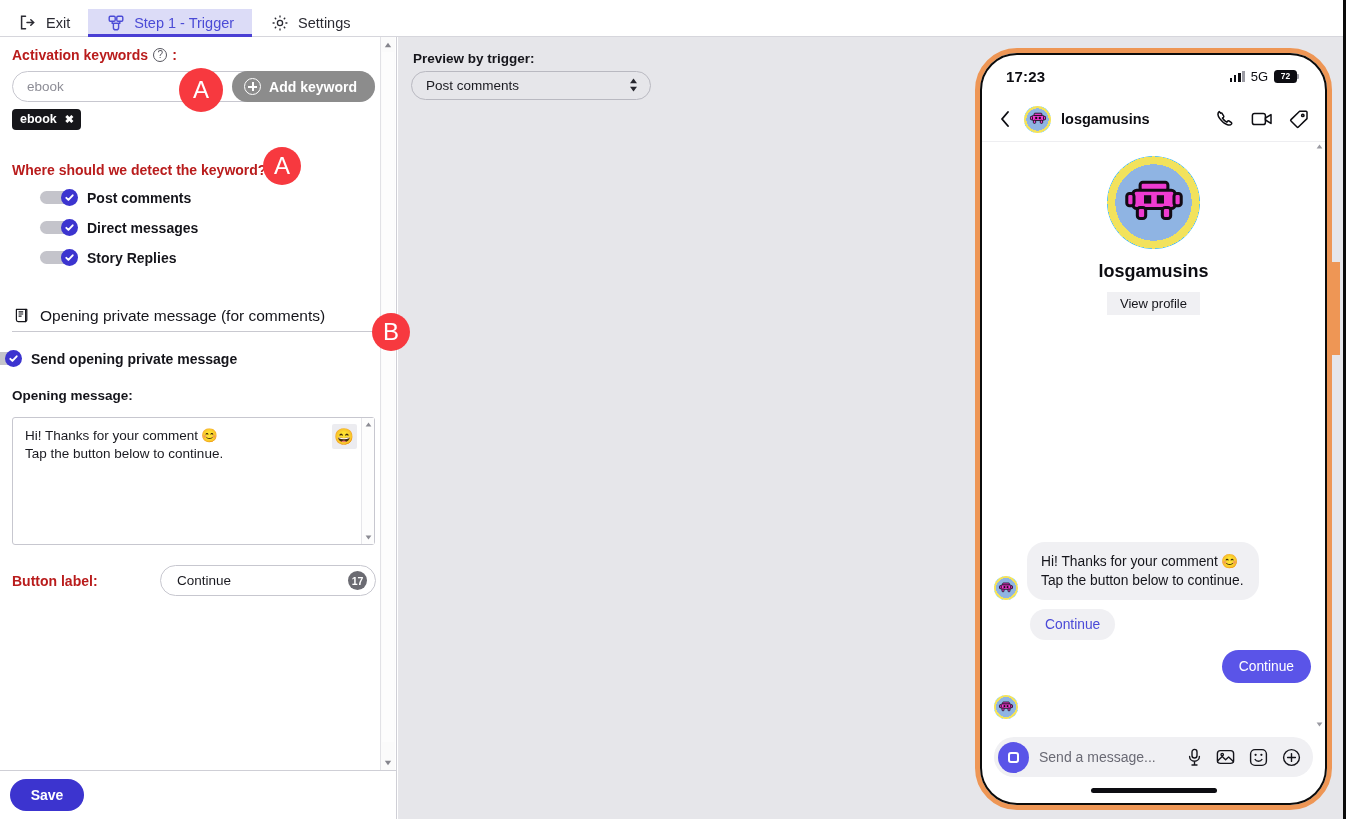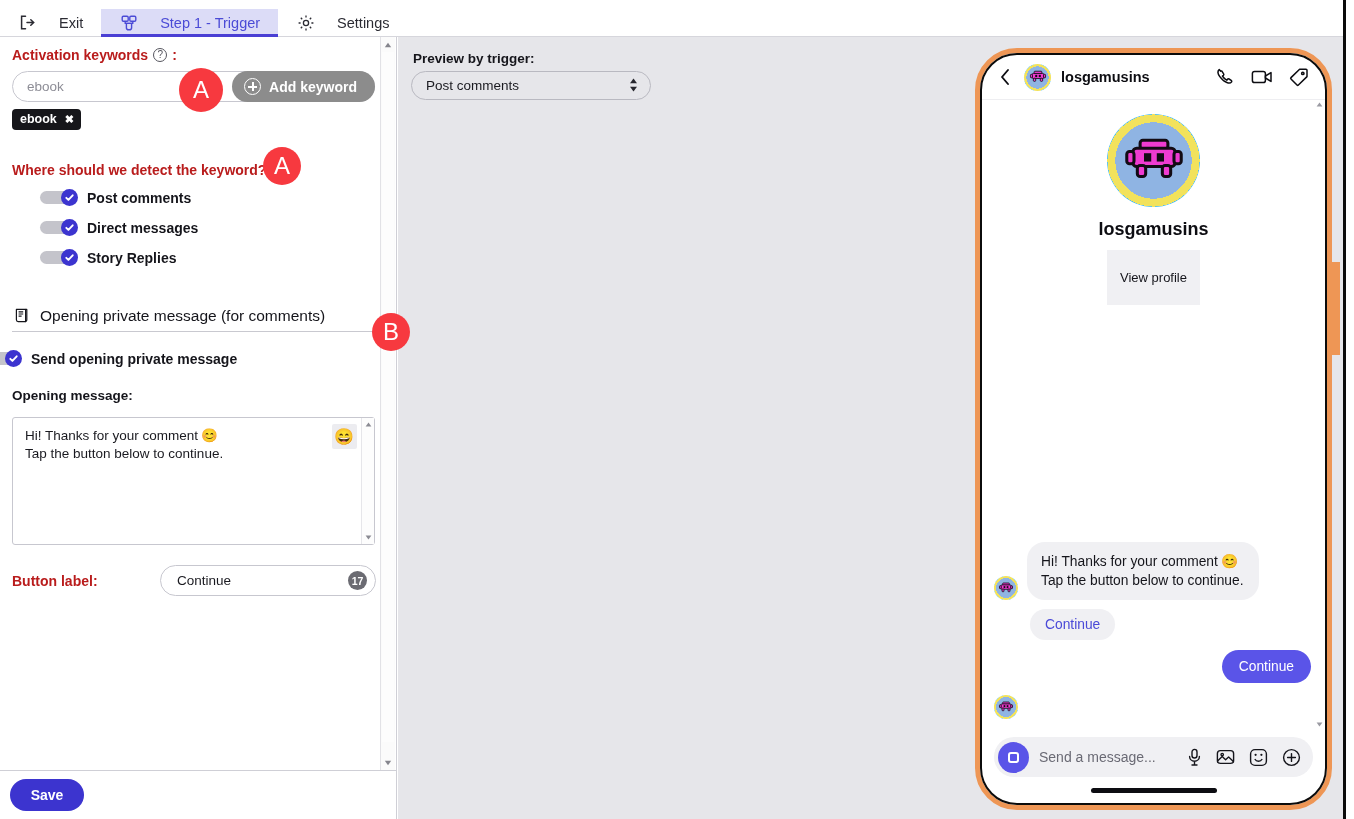--- a/index.html
+++ b/index.html
@@ -13,21 +13,21 @@
   }
 
   
   #tabbar {
     position: absolute; left: 0; top: 0; width: 1354px; height: 37px;
     background: #ffffff;
     border-bottom: 1px solid #d6d6dc;
     display: flex; align-items: stretch;
   }
   .tab {
-    display: flex; align-items: center; gap: 22px;
+    display: flex; align-items: center; gap: 9px;
     padding: 0 18px;
     font-size: 14.5px;
     color: #2b2b33;
     cursor: pointer;
     position: relative;
     margin-top: 9px;
   }
   .tab.active {
     background: #dcdcf7;
     color: #4b4bd6;
@@ -237,21 +237,21 @@
         background: radial-gradient(circle at 50% 50%, #8fb4e3 0 58%, #f2e25c 58% 70%, #4bbbe8 70% 80%, #2a2a96 80% 100%); }
   .av .inv { position: absolute; left: 50%; top: 50%; transform: translate(-50%,-50%); }
 
   #profile-block {
     flex: 0 0 auto; display: flex; flex-direction: column; align-items: center;
     padding-top: 14px;
   }
   #profile-name { margin-top: 12px; font-size: 18px; font-weight: bold; color: #0d0d12; }
   #viewprofile {
     margin-top: 10px; background: #f0f0f3; border: none; border-radius: 0;
-    padding: 20px 13px; font-size: 13px; color: #15151b; cursor: pointer;
+    padding: 4px 13px; font-size: 13px; color: #15151b; cursor: pointer;
     font-family: "Liberation Sans", sans-serif;
   }
 
   #chat-scroll-area { flex: 1 1 auto; position: relative; }
   #msgs { position: absolute; left: 0; right: 0; bottom: 10px; padding: 0 14px 0 12px; }
 
   .m-in { display: flex; align-items: flex-end; gap: 9px; }
   .bubble-in {
     background: #f0f0f3; border-radius: 18px; padding: 10px 14px;
     font-size: 13.8px; line-height: 19px; color: #15151b; max-width: 232px;
@@ -510,20 +510,38 @@
       <svg width="9" height="6" viewBox="0 0 9 6">
           <path d="M4.5 5.5L1 0.8h7z" fill="#26262d"></path>
         </svg>
     </span>
   </div>
 </div>
 
 <div id="phone">
   <div id="phone-inner">
 
+    <div id="statusbar">
+      <span id="clock">17:23</span>
+      <span id="status-right">
+        <span id="signal">
+            <i></i>
+            <i></i>
+            <i></i>
+            <i></i>
+          </span>
+        <span id="net">5G</span>
+        <span id="battery">
+          <span class="body">
+              <span class="pct">72</span>
+            </span>
+          <span class="tip"></span>
+        </span>
+      </span>
+    </div>
 
     <div id="chat-header">
       <span id="backbtn">
         <svg width="12" height="18" viewBox="0 0 12 18" fill="none" stroke="#0d0d12" stroke-width="1.9" stroke-linecap="round" stroke-linejoin="round">
             <path d="M9 2L3 9l6 7"></path>
           </svg>
       </span>
       <span class="av" style="width:27px;height:27px">
         <svg class="inv" width="17" height="14" viewBox="0 0 22 18">
           <g fill="#ef3bd1" stroke="#120b14" stroke-width="1.1">

